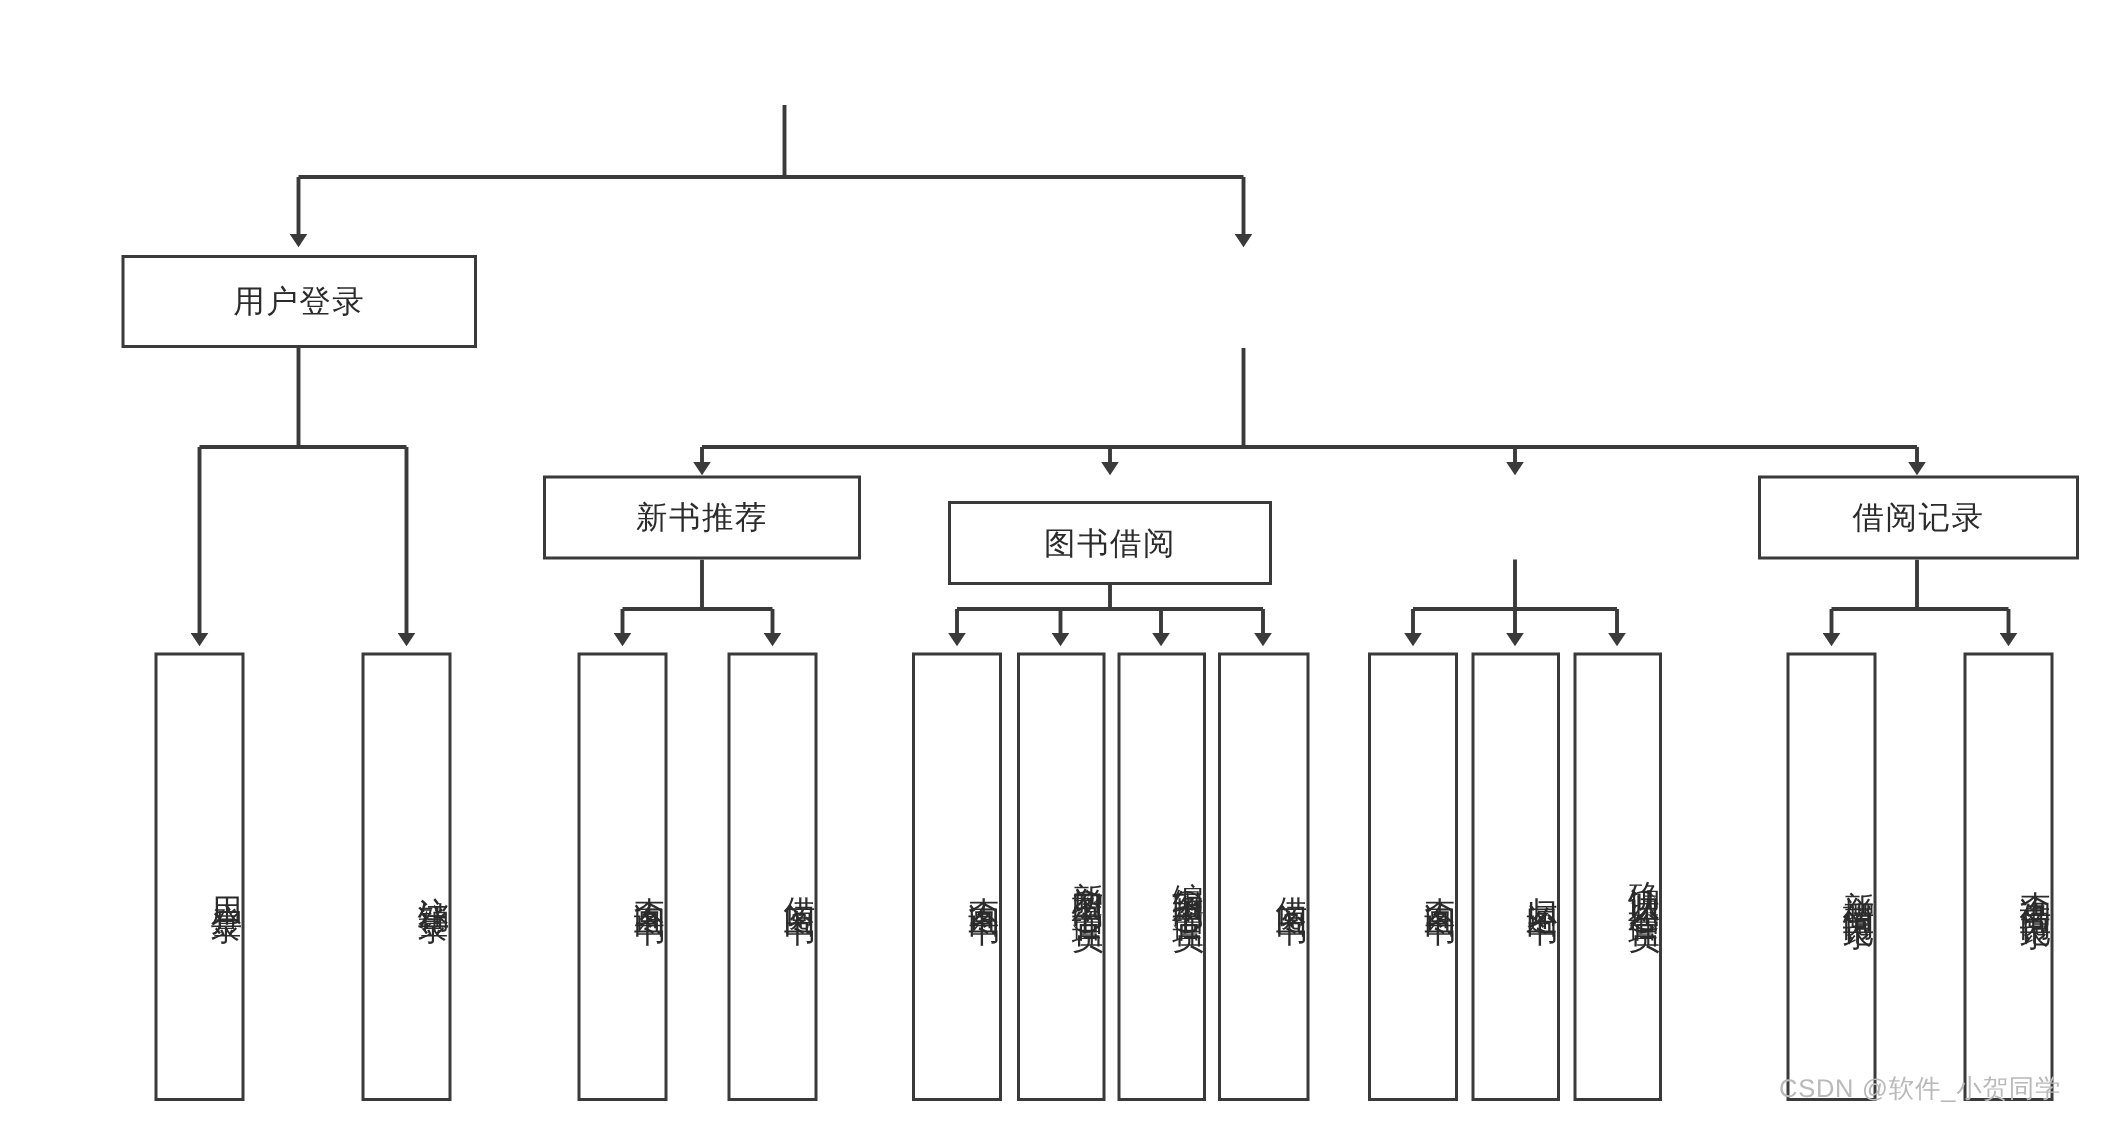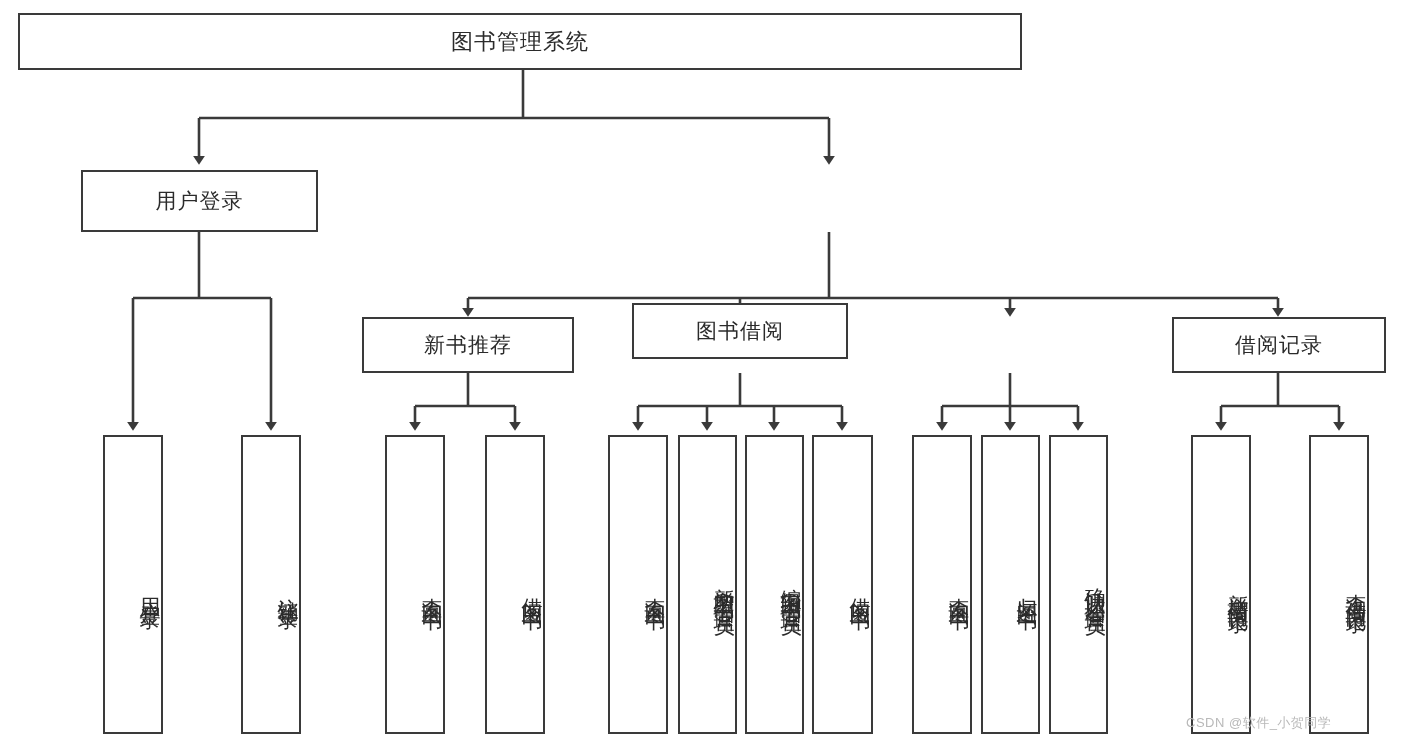--- a/index.html
+++ b/index.html
@@ -9,21 +9,21 @@
   svg#wires{position:absolute;left:0;top:0;width:1405px;height:747px;}
   .node{position:absolute;box-sizing:border-box;background:#ffffff;
         border:2.5px solid #3a3a3a;display:flex;align-items:center;
         justify-content:center;color:#2b2b2b;}
   .node.h{font-size:21px;letter-spacing:1px;}
   .node.root{font-size:22px;}
   .node.v{writing-mode:vertical-rl;text-orientation:upright;
           font-size:21px;letter-spacing:4px;line-height:1.05;
           padding-top:8px;align-items:flex-start;justify-content:center;}
   .vtxt{writing-mode:vertical-rl;text-orientation:upright;white-space:nowrap;}
-  .wm{position:absolute;left:1186px;top:714px;font-size:13px;
+  .wm{position:absolute;left:1186px;top:714px;font-size:17px;
       color:#b9b9b9;white-space:nowrap;letter-spacing:0.5px;}
 </style>
 </head>
 <body>
 
 <div id="canvas">
 
   <svg id="wires" viewBox="0 0 1405 747" xmlns="http://www.w3.org/2000/svg">
     <defs>
       <marker id="ar" markerWidth="10" markerHeight="12" refX="2.2" refY="6" orient="auto" markerUnits="userSpaceOnUse">
@@ -67,32 +67,29 @@
       <path d="M1010,406 L1010,424" marker-end="url(#ar)"></path>
       <path d="M1078,406 L1078,424" marker-end="url(#ar)"></path>
 
       <path d="M1278,373 L1278,406"></path>
       <path d="M1221,406 L1339,406"></path>
       <path d="M1221,406 L1221,424" marker-end="url(#ar)"></path>
       <path d="M1339,406 L1339,424" marker-end="url(#ar)"></path>
     </g>
   </svg>
 
-  <div class="node h root" style="left:18px;top:13px;width:1004px;height:57px;">
-    <span>图书管理系统</span>
-  </div>
 
   <div class="node h" style="left:81px;top:170px;width:237px;height:62px;">
     <span>用户登录</span>
   </div>
 
   <div class="node h" style="left:362px;top:317px;width:212px;height:56px;">
     <span>新书推荐</span>
   </div>
-  <div class="node h" style="left:632px;top:303px;width:216px;height:56px;">
+  <div class="node h" style="left:632px;top:334px;width:216px;height:56px;">
     <span>图书借阅</span>
   </div>
   <div class="node h" style="left:1172px;top:317px;width:214px;height:56px;">
     <span>借阅记录</span>
   </div>
 
   <div class="node v" style="left:103px;top:435px;width:60px;height:299px;">
     <span class="vtxt">用户登录</span>
   </div>
   <div class="node v" style="left:241px;top:435px;width:60px;height:299px;">

